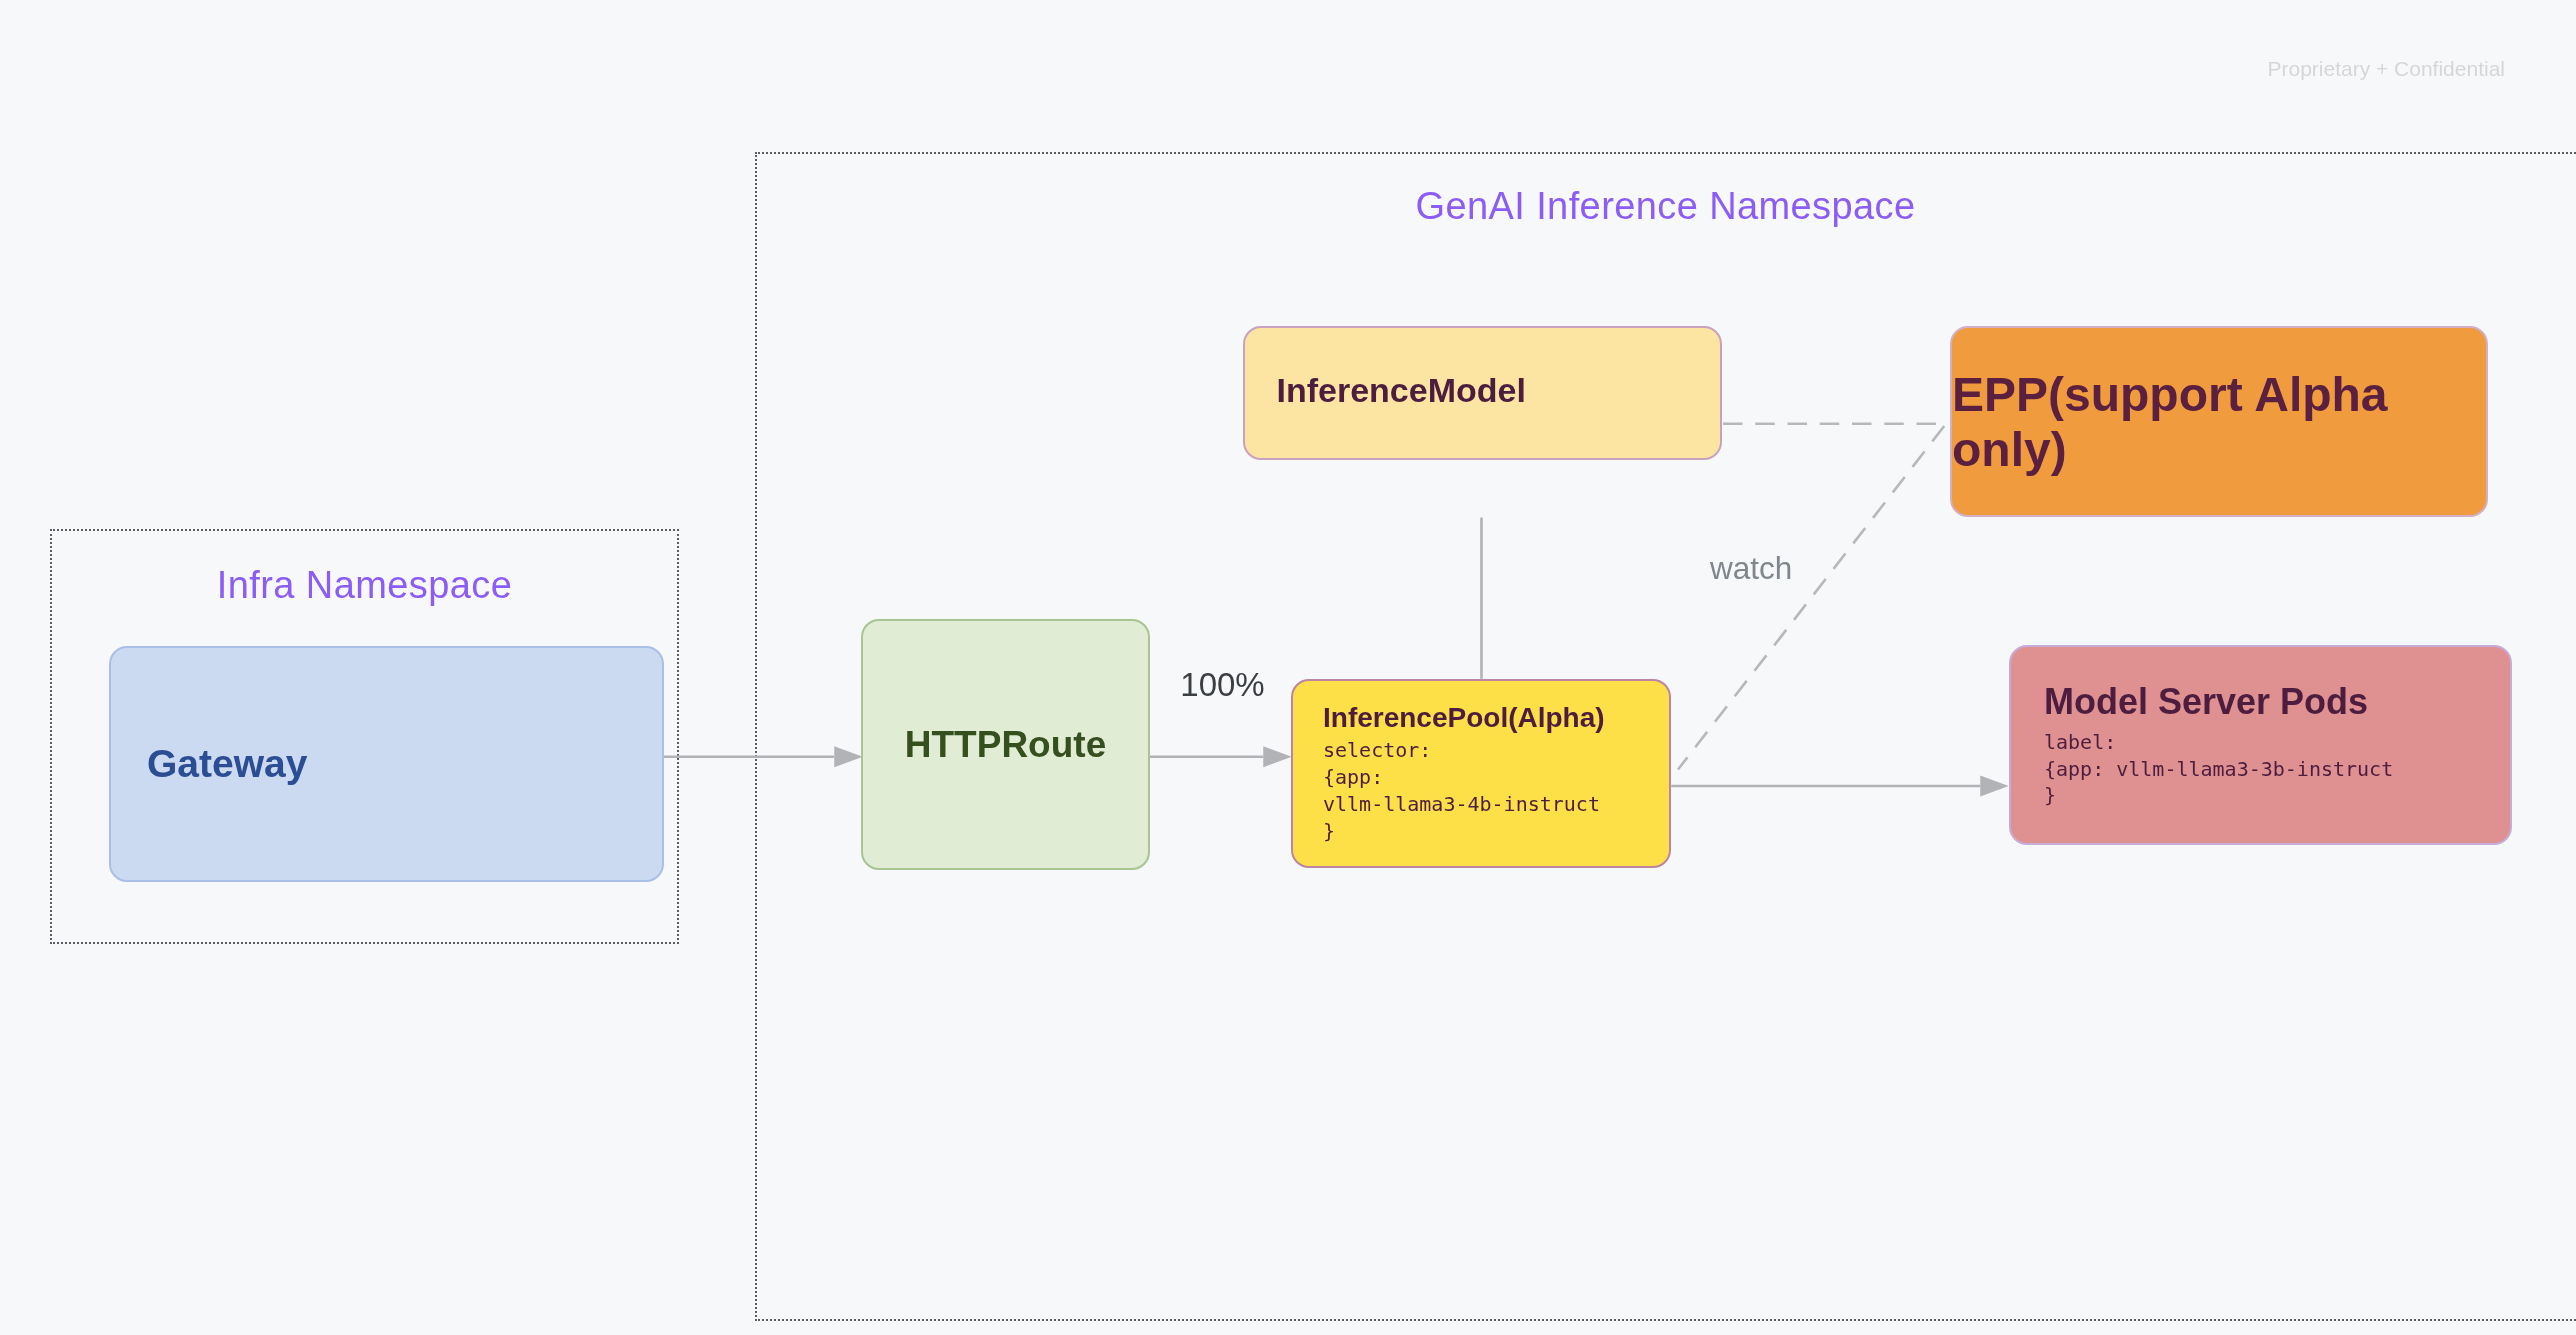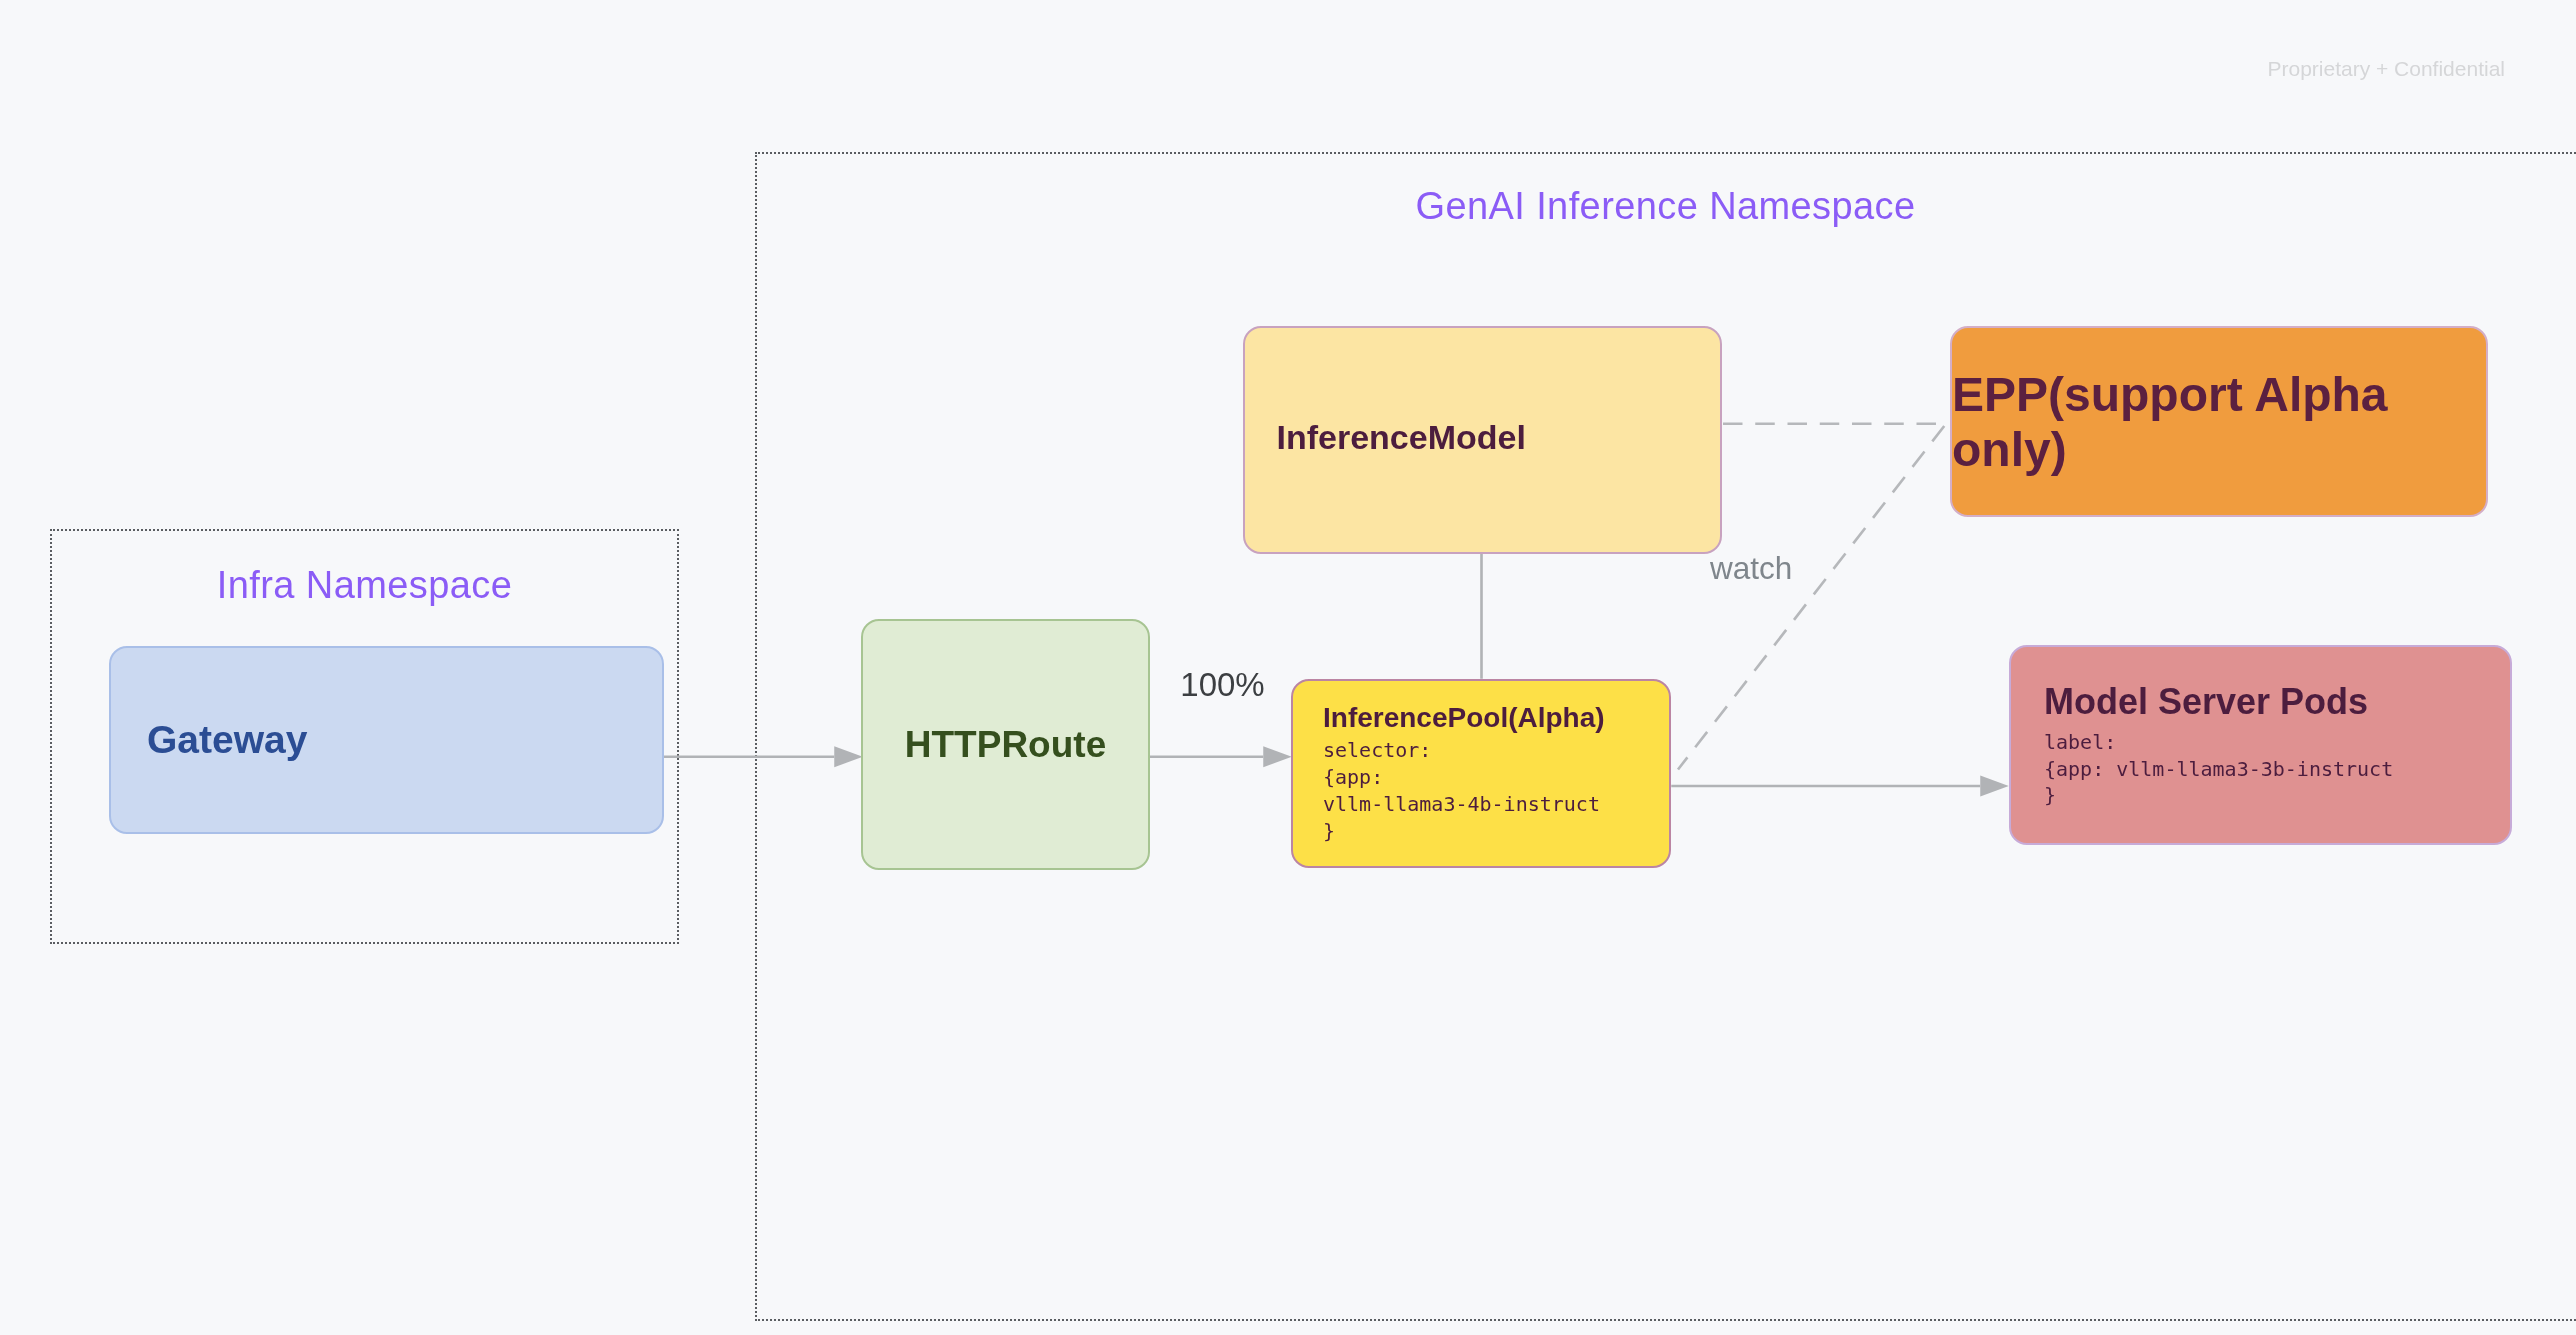--- a/index.html
+++ b/index.html
@@ -32,25 +32,25 @@
     flex-direction:column;
     justify-content:center;
     z-index:3;
   }
   .node .title{font-weight:bold;}
   .node .code{
     font-family:"DejaVu Sans Mono","Liberation Mono",monospace;
     white-space:pre-line;
     line-height:1.34;
   }
-  .gateway{left:109px;top:646px;width:555px;height:188px;background:#cbd9f1;border-color:#a9bfe8;padding-left:36px;}
+  .gateway{left:109px;top:646px;width:555px;height:236px;background:#cbd9f1;border-color:#a9bfe8;padding-left:36px;}
   .gateway .title{font-size:39px;color:#2b4d94;}
   .httproute{left:861px;top:619px;width:289px;height:251px;background:#e0ecd4;border-color:#a7c492;align-items:center;}
   .httproute .title{font-size:37px;color:#354f1e;}
-  .inference-model{left:1243px;top:326px;width:479px;height:228px;background:#fce5a3;border-color:#c8a2bf;padding-left:31.5px;}
+  .inference-model{left:1243px;top:326px;width:479px;height:134px;background:#fce5a3;border-color:#c8a2bf;padding-left:31.5px;}
   .inference-model .title{font-size:34px;color:#4c1d3e;margin-bottom:6px;}
   .inference-model .code{font-size:26px;color:#4c1d3e;}
   .epp{left:1950px;top:326px;width:538px;height:191px;background:#f09c3e;border-color:#d3aec7;align-items:center;}
   .epp .title{font-size:48px;color:#5b2040;}
   .inference-pool{left:1291px;top:679px;width:380px;height:189px;background:#fde047;border-color:#bb85a3;padding-left:30px;}
   .inference-pool .title{font-size:28px;color:#4c1d3e;margin-bottom:3px;}
   .inference-pool .code{font-size:20px;color:#4c1d3e;}
   .model-server-pods{left:2009px;top:645px;width:503px;height:200px;background:#df9191;border-color:#c7abd8;padding-left:33px;}
   .model-server-pods .title{font-size:36px;color:#4c1d3e;margin-bottom:6px;}
   .model-server-pods .code{font-size:20px;color:#4c1d3e;}

